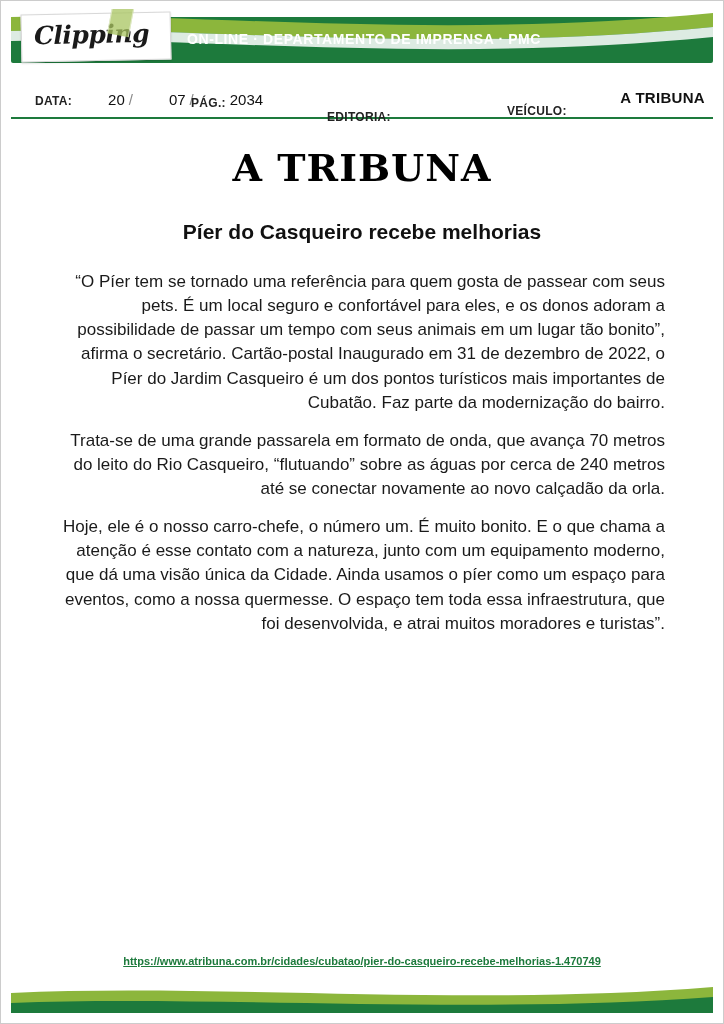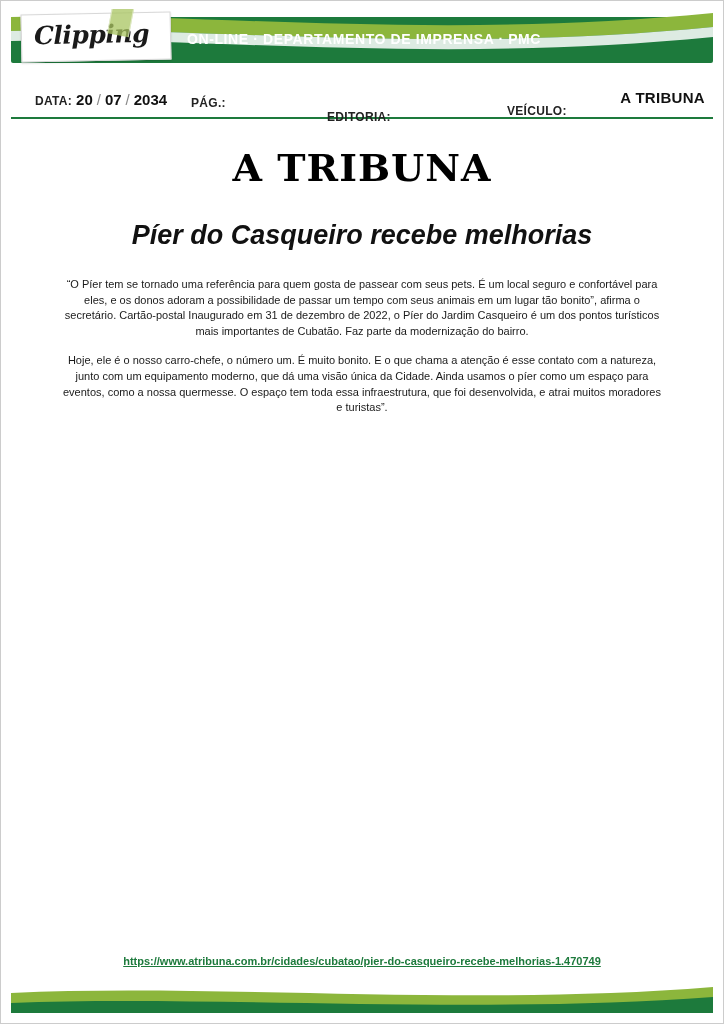--- a/index.html
+++ b/index.html
@@ -110,22 +110,23 @@
   .meta-date {
     position: absolute;
     left: 8px;
     top: 4px;
     display: flex;
     align-items: baseline;
     gap: 4px;
   }
   .date-num {
     font-size: 15px;
-    font-weight: bold;
-    color: #111111;
+    font-weight: normal;
+    color: #111111;
+    margin-left: 32px;
   }
   .date-sep {
     font-size: 15px;
     color: #888888;
     font-weight: normal;
   }
   .meta-pag {
     position: absolute;
     left: 164px;
     top: 9px;
@@ -159,32 +160,31 @@
     text-align: center;
     font-family: "DejaVu Serif", serif;
     font-weight: bold;
     font-size: 38px;
     letter-spacing: 1px;
     color: #000000;
     margin: 0 0 30px 0;
   }
   .headline {
     text-align: center;
-    font-size: 27px;
+    font-size: 21px;
     font-weight: bold;
     color: #111111;
     margin: 14px 0 26px 0;
-    font-style: italic;
   }
   .body p {
     margin: 0 0 14px 0;
-    font-size: 11px;
+    font-size: 17px;
     line-height: 1.42;
     color: #1a1a1a;
-    text-align: center;
+    text-align: right;
   }
 
   
   .source {
     position: absolute;
     left: 0;
     right: 0;
     bottom: 56px;
     text-align: center;
     font-size: 11px;
@@ -250,20 +250,21 @@
       <span class="meta-label">VEÍCULO:</span>
     </div>
     <div class="veiculo-name">A TRIBUNA</div>
   </div>
 
   <div class="article">
     <h1 class="masthead">A TRIBUNA</h1>
     <h2 class="headline">Píer do Casqueiro recebe melhorias</h2>
     <div class="body">
       <p>“O Píer tem se tornado uma referência para quem gosta de passear com seus pets. É um local seguro e confortável para eles, e os donos adoram a possibilidade de passar um tempo com seus animais em um lugar tão bonito”, afirma o secretário. Cartão-postal Inaugurado em 31 de dezembro de 2022, o Píer do Jardim Casqueiro é um dos pontos turísticos mais importantes de Cubatão. Faz parte da modernização do bairro.</p>
+      <p>Trata-se de uma grande passarela em formato de onda, que avança 70 metros do leito do Rio Casqueiro, “flutuando” sobre as águas por cerca de 240 metros até se conectar novamente ao novo calçadão da orla.</p>
       <p>Hoje, ele é o nosso carro-chefe, o número um. É muito bonito. E o que chama a atenção é esse contato com a natureza, junto com um equipamento moderno, que dá uma visão única da Cidade. Ainda usamos o píer como um espaço para eventos, como a nossa quermesse. O espaço tem toda essa infraestrutura, que foi desenvolvida, e atrai muitos moradores e turistas”.</p>
     </div>
   </div>
 
   <div class="source">https://www.atribuna.com.br/cidades/cubatao/pier-do-casqueiro-recebe-melhorias-1.470749</div>
 
   <div class="footer">
     <svg class="footer-swoosh" viewBox="0 0 704 30" preserveAspectRatio="none">
       <path d="M0,10 C200,0 460,24 704,4 L704,30 L0,30 Z" fill="#8cb63c"></path>
       <path d="M0,20 C200,12 460,32 704,14 L704,30 L0,30 Z" fill="#1d7a3c"></path>

